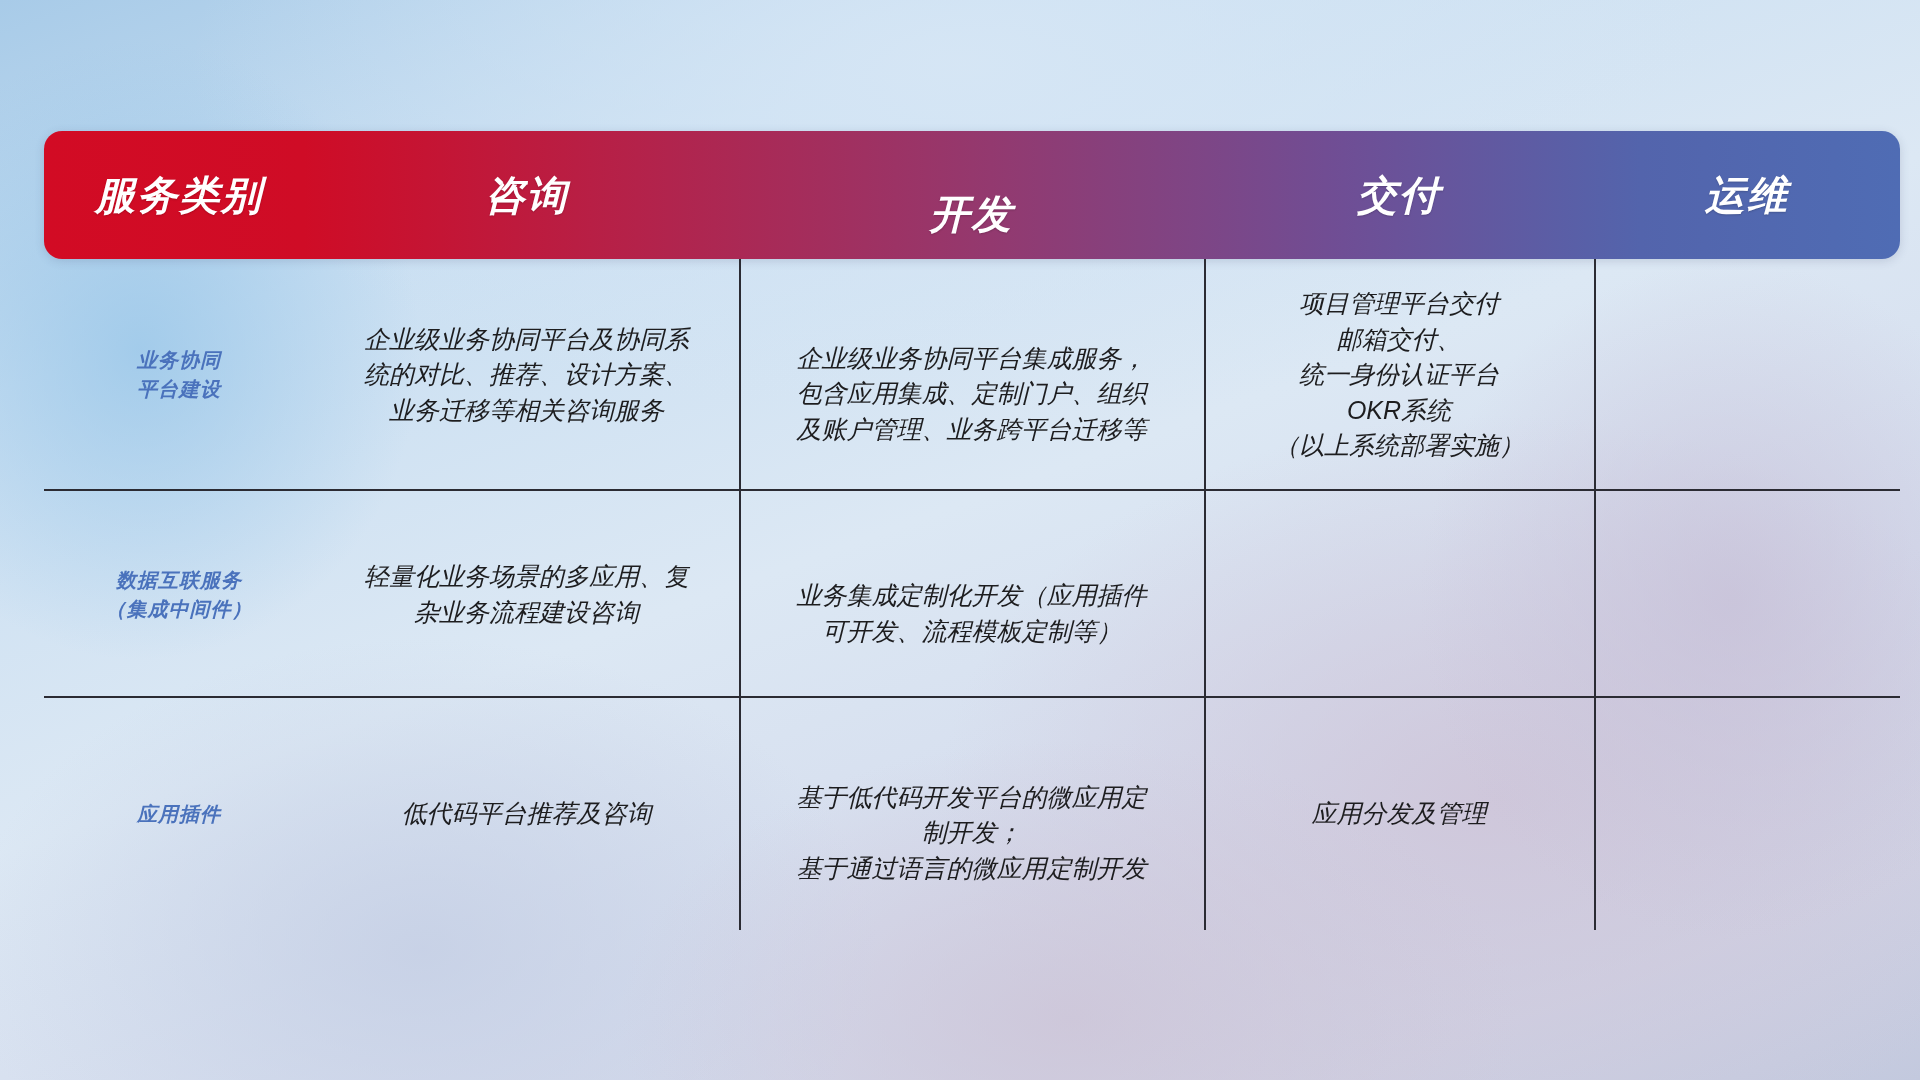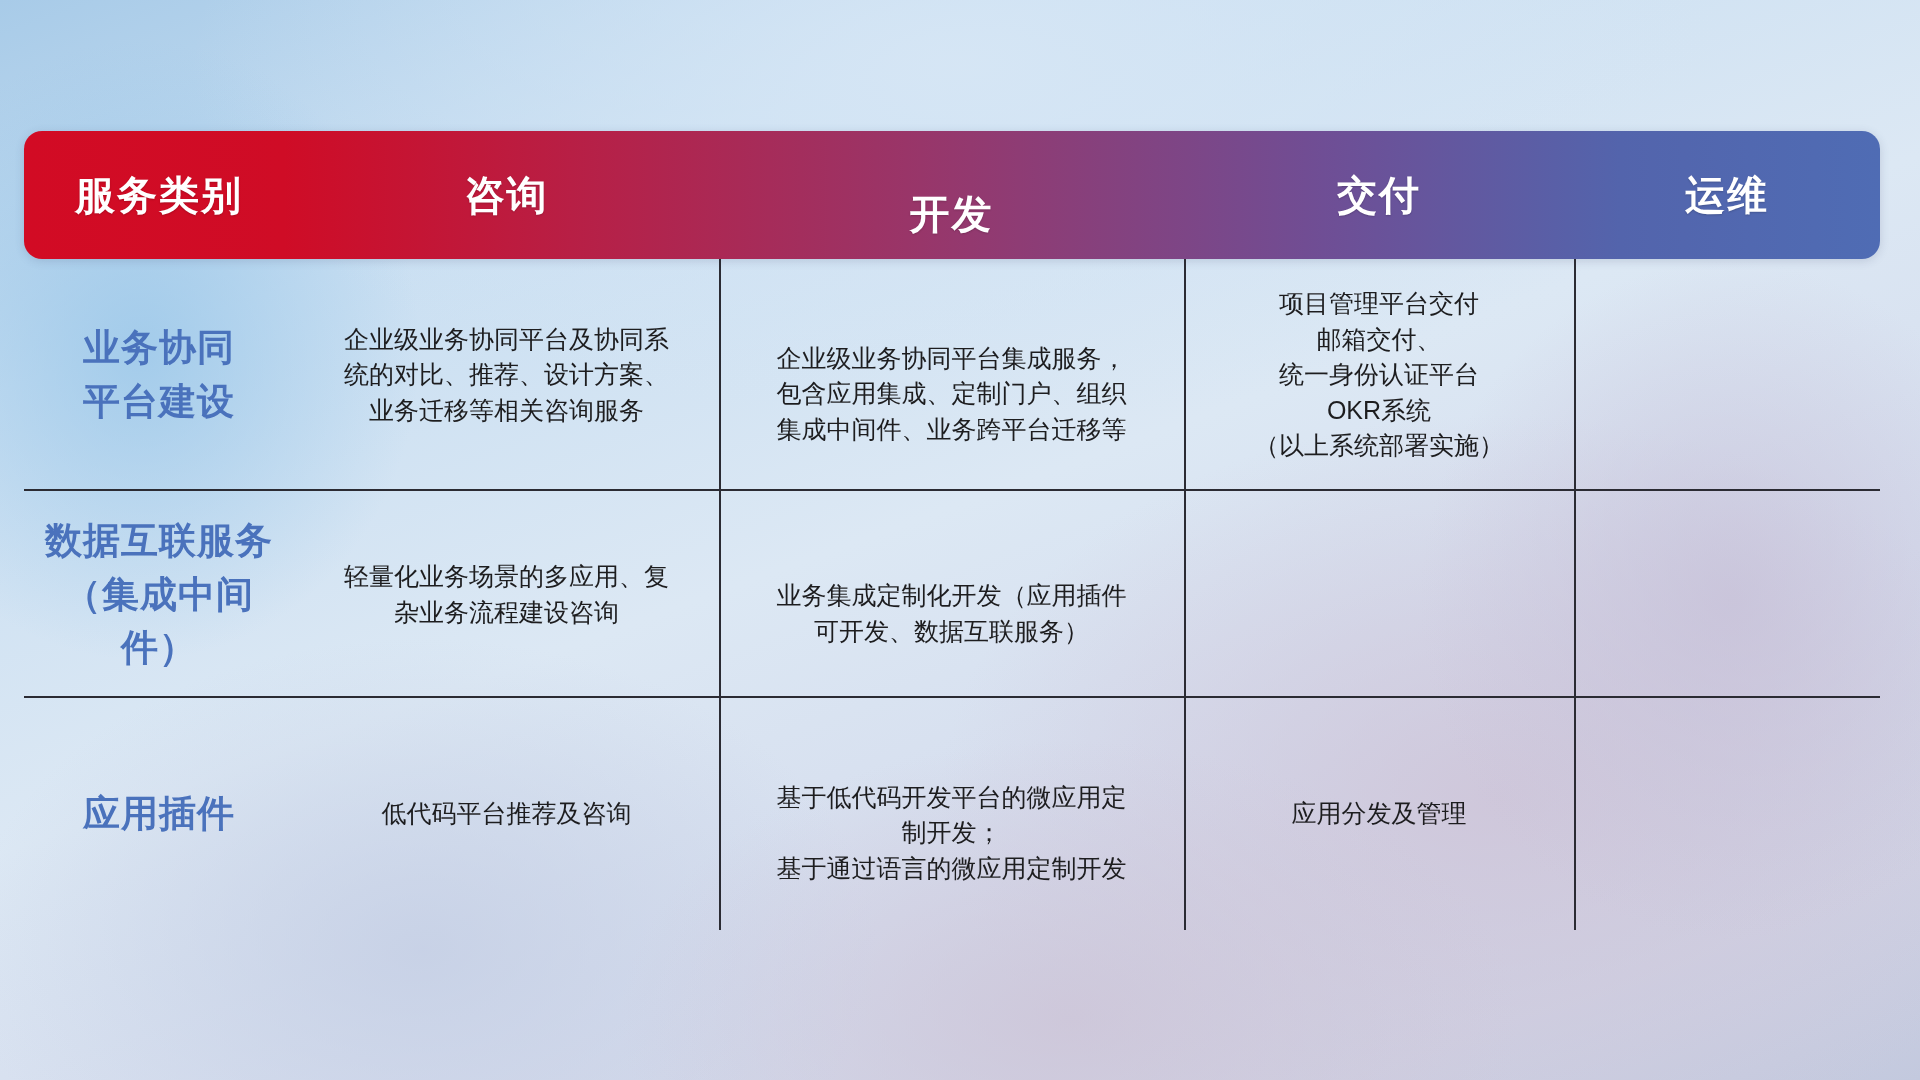--- a/index.html
+++ b/index.html
@@ -42,23 +42,24 @@
   .bg-bottom-glow {
     position: absolute;
     left: 620px; bottom: -220px;
     width: 900px; height: 560px;
     background: radial-gradient(closest-side, rgba(205,196,215,0.8), rgba(205,196,215,0));
   }
 
   
   .table-wrap {
     position: absolute;
-    left: 24px;
+    left: 44px;
     top: 131px;
     width: 1856px;
+    font-style: italic;
   }
 
   .header-bar {
     position: relative;
     height: 128px;
     border-radius: 18px;
     display: flex;
     align-items: center;
     overflow: hidden;
     box-shadow: 0 2px 10px rgba(60,70,110,0.18);
@@ -117,21 +118,21 @@
     padding: 6px 14px;
     text-align: center;
     font-size: 25px;
     line-height: 1.42;
     color: #1d1d1f;
     white-space: pre-line;
   }
   .cell.label {
     color: #4a72bc;
     font-weight: bold;
-    font-size: 37px;
+    font-size: 20px;
     letter-spacing: 1px;
     line-height: 1.45;
   }
 
   
   .vline {
     position: absolute;
     top: 0;
     bottom: 0;
     width: 2px;
@@ -170,39 +171,39 @@
   <div class="grid-body">
 
     <div class="row row-1">
       <div class="cell label c0">业务协同
 平台建设</div>
       <div class="cell c1">企业级业务协同平台及协同系
 统的对比、推荐、设计方案、
 业务迁移等相关咨询服务</div>
       <div class="cell c2">企业级业务协同平台集成服务，
 包含应用集成、定制门户、组织
-集成中间件、业务跨平台迁移等</div>
+及账户管理、业务跨平台迁移等</div>
       <div class="cell c3">项目管理平台交付
 邮箱交付、
 统一身份认证平台
 OKR系统
 （以上系统部署实施）</div>
       <div class="vline v1"></div>
       <div class="vline v2"></div>
       <div class="vline v3"></div>
       <div class="hline" style="bottom:0"></div>
     </div>
 
     <div class="row row-2">
       <div class="cell label c0">数据互联服务
 （集成中间件）</div>
       <div class="cell c1">轻量化业务场景的多应用、复
 杂业务流程建设咨询</div>
       <div class="cell c2">业务集成定制化开发（应用插件
-可开发、数据互联服务）</div>
+可开发、流程模板定制等）</div>
       <div class="cell c3"></div>
       <div class="cell c4"></div>
       <div class="vline v1"></div>
       <div class="vline v2"></div>
       <div class="vline v3"></div>
       <div class="hline" style="bottom:0"></div>
     </div>
 
     <div class="row row-3">
       <div class="cell label c0">应用插件</div>

